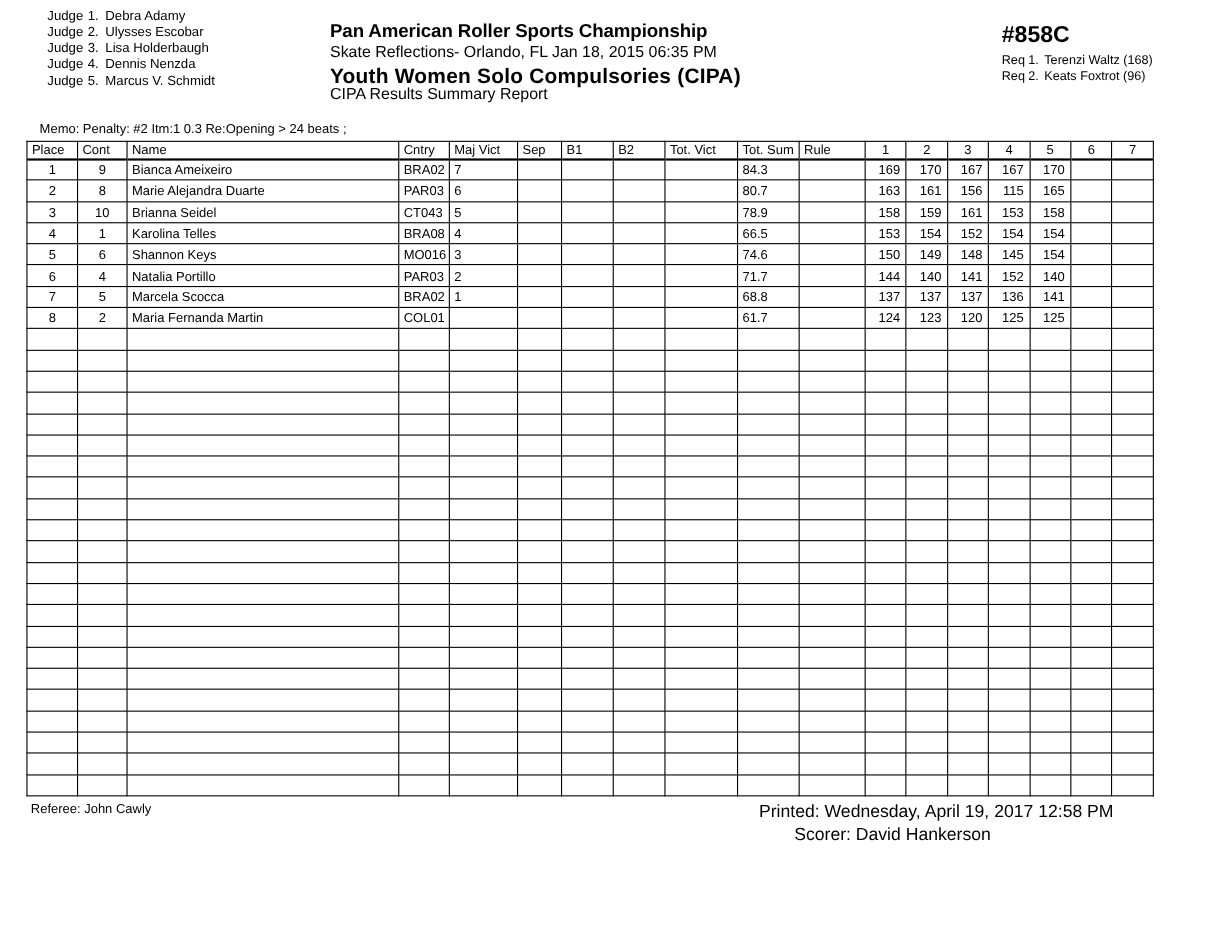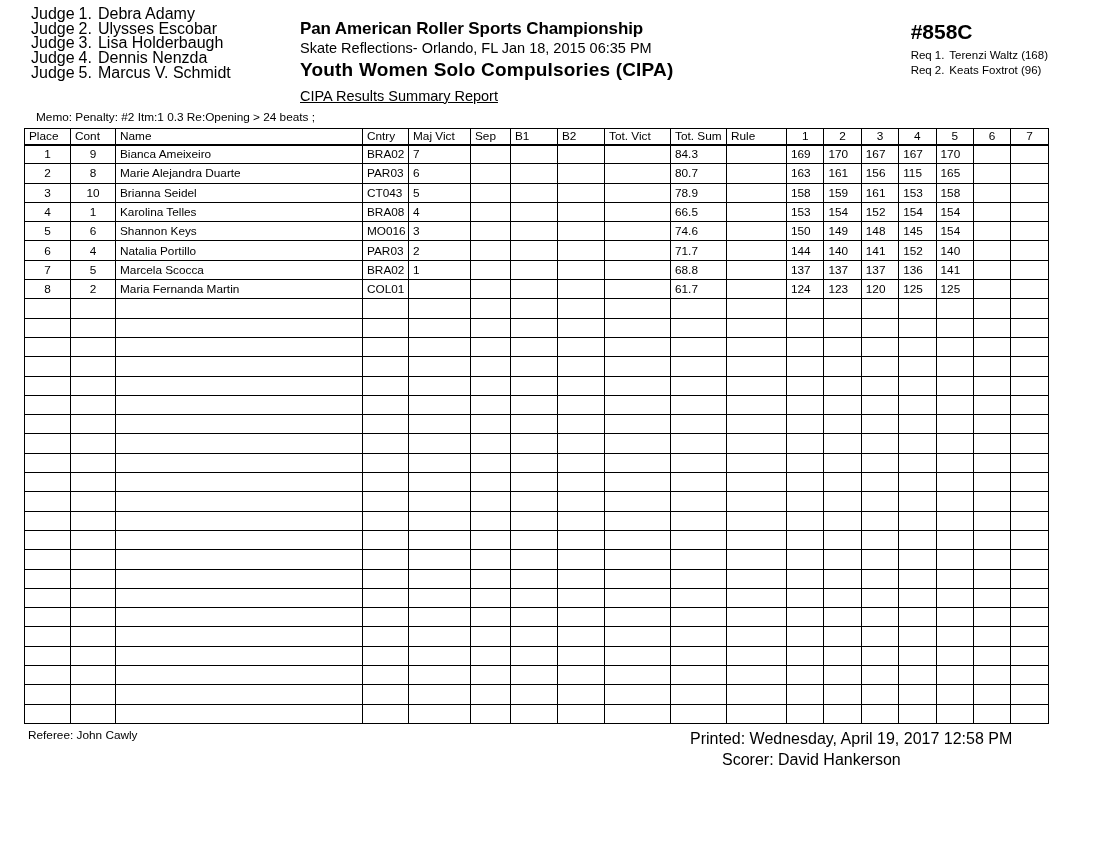--- a/index.html
+++ b/index.html
@@ -12,23 +12,23 @@
     height: 850px;
     position: relative;
     font-family: "Liberation Sans", sans-serif;
     color: #000000;
     overflow: hidden;
   }
 
   
   .judges {
     position: absolute;
-    left: 31px;
+    left: 43px;
     top: 7px;
-    font-size: 16px;
+    font-size: 12px;
     line-height: 14.7px;
     white-space: nowrap;
   }
   .judge-line { display: block; }
   .judge-line .j-lbl { display: inline-block; }
   .judge-line .j-num { display: inline-block; padding-left: 4px; }
   .judge-line .j-name { display: inline-block; padding-left: 6px; }
 
   
   .doc-header {
@@ -45,26 +45,25 @@
     letter-spacing: -0.1px;
     margin-bottom: 4px;
   }
   .hdr-venue {
     font-size: 14.5px;
     margin-bottom: 4px;
   }
   .hdr-event {
     font-size: 19px;
     font-weight: bold;
-    margin-bottom: 10px;
+    margin-bottom: 0;
     letter-spacing: 0.2px;
   }
   .hdr-report {
     font-size: 14.5px;
-    text-decoration: underline;
   }
 
   
   .right-header {
     position: absolute;
     right: 52px;
     top: 21px;
     text-align: left;
     line-height: 1.0;
   }
@@ -111,21 +110,21 @@
     text-align: left;
     vertical-align: middle;
     box-sizing: border-box;
   }
   .grid thead th {
     height: 16px;
     border-bottom: 2px solid #000000;
   }
   .grid thead th.jcol { text-align: center; }
   .grid td.num { text-align: center; }
-  .grid td.score { padding-right: 5px; }
+  .grid td.score { text-align: right; padding-right: 5px; }
   .grid td.empty-cell { }
 
   
   col.c-place { width: 46px; }
   col.c-cont  { width: 45px; }
   col.c-name  { width: 247px; }
   col.c-cntry { width: 46px; }
   col.c-maj   { width: 62px; }
   col.c-sep   { width: 40px; }
   col.c-b1    { width: 47px; }

